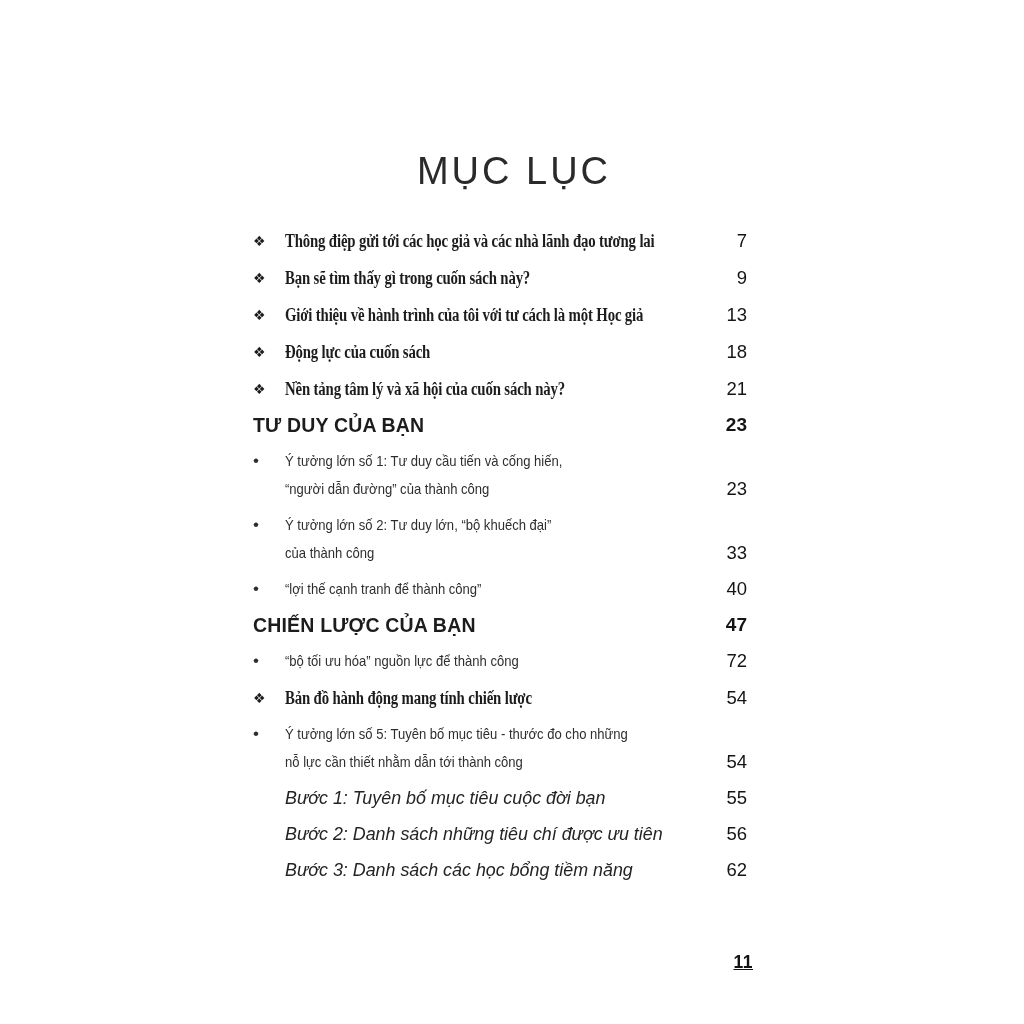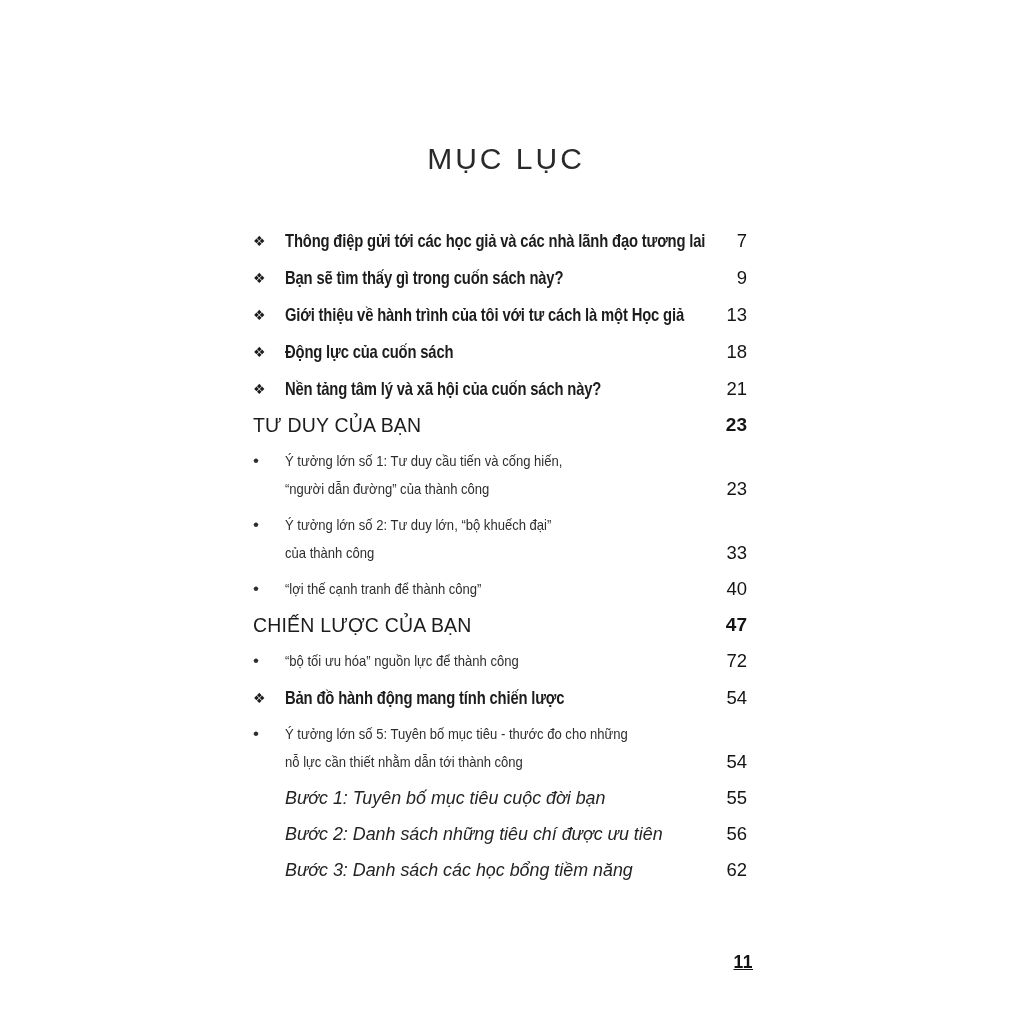--- a/index.html
+++ b/index.html
@@ -18,23 +18,23 @@
     position: relative;
     width: 1024px;
     height: 1024px;
     background: #ffffff;
   }
   .title {
     position: absolute;
     top: 134px;
     left: 0;
     width: 996px;
-    margin: 8px;
+    margin: 16px;
     text-align: center;
-    font-size: 30px;
+    font-size: 38px;
     font-weight: 400;
     letter-spacing: 3px;
     color: #2a2a2a;
   }
   .toc {
     position: absolute;
     left: 253px;
     top: 226px;
     width: 494px;
   }
@@ -62,25 +62,25 @@
     transform-origin: 0 60%;
   }
   .pageno {
     flex: 0 0 46px;
     text-align: right;
     line-height: 28px;
     font-size: 18.5px;
     color: #141414;
   }
   
-  .item-bold .line   { font-weight: 700; font-size: 18.5px; letter-spacing: -0.2px; }
+  .item-bold .line   { font-weight: 700; font-size: 18.5px; letter-spacing: -0.2px; font-family: Liberation Serif, serif; }
   .item-bold .scale  { transform: scaleX(0.80); }
   .item-bold .bullet { font-size: 14px; font-weight: 700; padding-top: 1px; }
   
-  .section .line   { font-weight: 400; font-size: 20.5px; letter-spacing: 0.2px; }
+  .section .line   { font-weight: 700; font-size: 20.5px; letter-spacing: 0.2px; }
   .section .scale  { transform: scaleX(0.95); }
   .section .pageno { font-weight: 700; font-size: 19px; }
   
   .item-regular .line   { font-weight: 400; font-size: 15px; color: #2e2e2e; }
   .item-regular .scale  { transform: scaleX(0.87); }
   .item-regular .bullet { font-size: 17px; color: #2e2e2e; }
   
   .step-italic .line  {
     font-family: Liberation Sans, sans-serif;
     font-style: italic;

